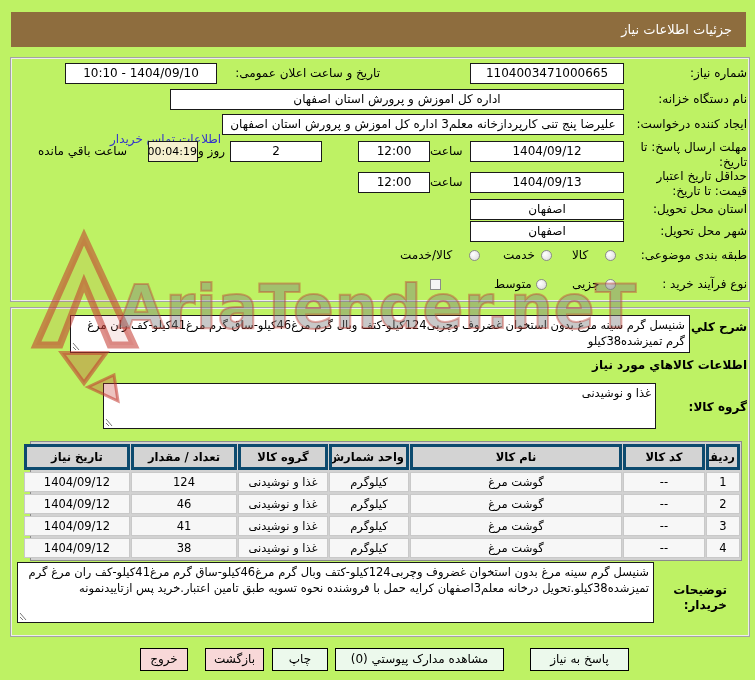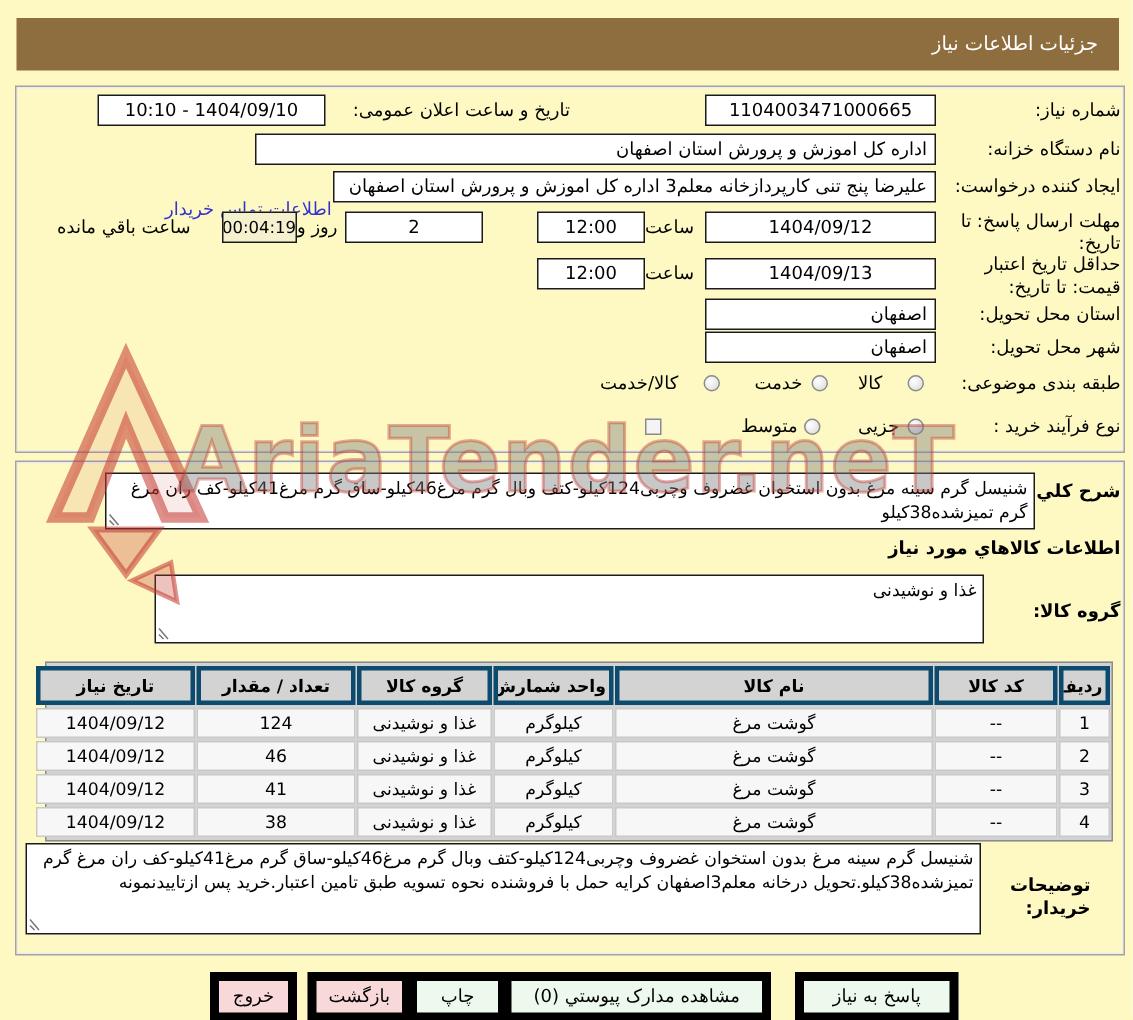--- a/index.html
+++ b/index.html
@@ -1,52 +1,52 @@
 <!DOCTYPE html>
 <html lang="fa" dir="rtl"><head>
 <meta charset="utf-8">
 <style>
   html,body{margin:0;padding:0;}
   body{font-family:"DejaVu Sans",sans-serif;}
-  #screen{position:relative;width:755px;height:680px;background:#fef9c3;overflow:hidden;direction:rtl;}
+  #screen{position:relative;width:755px;height:680px;background:#bef264;overflow:hidden;direction:rtl;}
 
   .titlebar{position:absolute;left:11px;right:9px;top:12px;height:35px;background:#8e6d3e;
             color:#fff;font-size:13px;display:flex;align-items:center;padding-right:14px;box-sizing:border-box;}
 
   .gbox{position:absolute;left:10px;right:5px;border:1px solid #a3a3a3;
         box-shadow:inset 1px 1px 0 #ededed, inset -1px -1px 0 #ededed;}
   #gbox1{top:57px;height:243px;}
   #gbox2{top:307px;height:328px;}
 
   .lbl{position:absolute;font-size:12px;color:#000;white-space:nowrap;}
   .lbl.wrap{white-space:normal;text-align:right;line-height:1.25;}
   .lbl.bold{font-weight:bold;}
 
   .box{position:absolute;background:#fff;border:1px solid #1a1a1a;height:19px;font-size:12px;
        line-height:19px;box-sizing:content-box;overflow:hidden;}
   .box.center{text-align:center;}
-  .box.right{text-align:right;padding:0 5px;}
+  .box.right{text-align:center;padding:0 5px;}
   .box.yellow{background:#f5f1cf;text-align:left;}
 
   .link{position:absolute;font-size:12px;color:#3333cc;cursor:pointer;white-space:nowrap;}
 
   .radio{position:absolute;width:11px;height:11px;border-radius:50%;border:1px solid #8b8b8b;
          background:radial-gradient(circle at 35% 35%,#ffffff,#d9d9d9);box-sizing:border-box;}
   .checkbox{position:absolute;width:11px;height:11px;border:1px solid #8b8b8b;background:#f4f4f4;box-sizing:border-box;}
 
   .tarea{position:absolute;background:#fff;border:1px solid #1a1a1a;font-size:11.5px;text-align:right;
          padding:1px 4px;line-height:1.4;overflow:hidden;}
   .rsz{position:absolute;left:1px;bottom:1px;width:9px;height:9px;pointer-events:none;}
 
   .table-wrap{position:absolute;left:30px;top:441px;width:712px;border:1px solid #8b8b8b;background:#d2d2d2;box-sizing:border-box;}
   table.grid{border-collapse:separate;border-spacing:1px 2px;width:710px;table-layout:fixed;direction:rtl;}
   table.grid th{background:#d3d3d3;border:3px solid #0c4a6e;font-size:11.5px;font-weight:bold;height:20px;padding:0 2px;overflow:hidden;white-space:nowrap;}
   table.grid td{background:#f7f7f7;border:1px solid #c9c9c9;font-size:11.5px;text-align:center;height:18px;padding:0 2px;overflow:hidden;white-space:nowrap;}
 
-  .btn{position:absolute;top:648px;height:21px;border:6px solid #000000;font-size:12px;text-align:center;
+  .btn{position:absolute;top:648px;height:21px;border:1px solid #000000;font-size:12px;text-align:center;
        line-height:21px;box-sizing:content-box;cursor:pointer;}
   .btn.pink{background:#f8d8d8;}
   .btn.green{background:#ecf9ec;}
 
   .watermark{position:absolute;left:0;top:0;width:755px;height:680px;pointer-events:none;z-index:40;}
   .wm-text{position:absolute;left:118px;top:272px;width:640px;direction:ltr;text-align:left;
            font-size:60px;font-weight:800;letter-spacing:1px;color:rgba(125,125,125,0.42);
            -webkit-text-stroke:2px rgba(195,55,45,0.40);white-space:nowrap;}
   .wm-logo{position:absolute;left:22px;top:225px;}
 </style>

